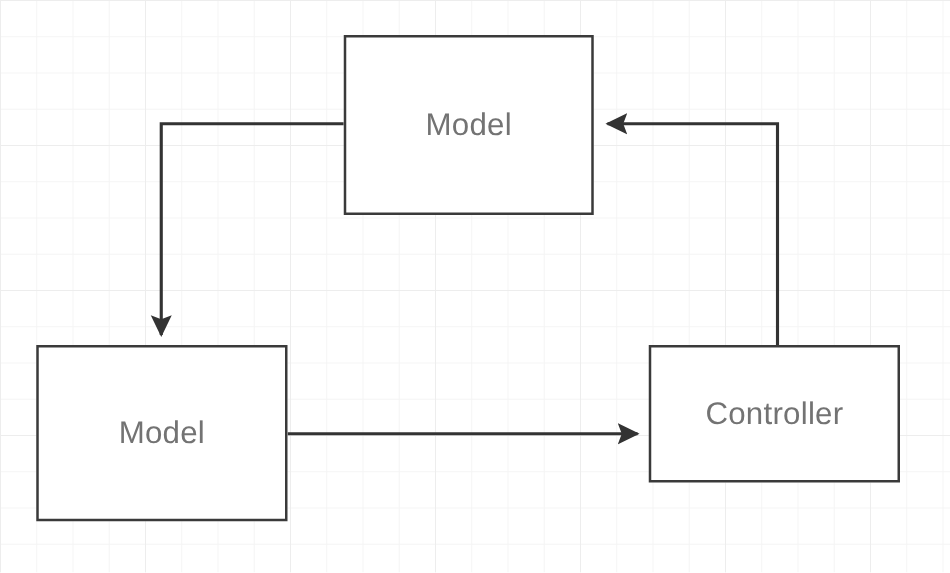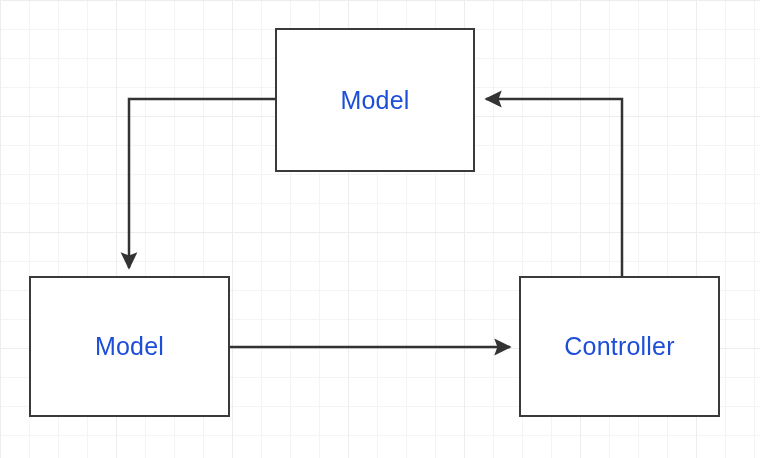--- a/index.html
+++ b/index.html
@@ -33,29 +33,29 @@
     background: #ffffff;
     border: 2.5px solid #3a3a3a;
     display: flex;
     align-items: center;
     justify-content: center;
     z-index: 3;
   }
   .node-label {
     font-family: "Liberation Sans", "DejaVu Sans", sans-serif;
     font-size: 25px;
-    color: #1d4ed8;
+    color: #737373;
     line-height: 1;
     letter-spacing: 0.2px;
     white-space: nowrap;
     text-align: right;
   }
   #node-model   { left: 275px; top: 28px;  width: 200px; height: 144px; }
   #node-view    { left: 29px;  top: 276px; width: 201px; height: 141px; }
-  #node-controller { left: 519px; top: 276px; width: 201px; height: 141px; }
+  #node-controller { left: 519px; top: 276px; width: 201px; height: 110px; }
 
   #edges {
     position: absolute;
     left: 0; top: 0;
     width: 760px;
     height: 458px;
     z-index: 2;
   }
 </style>
 </head>

